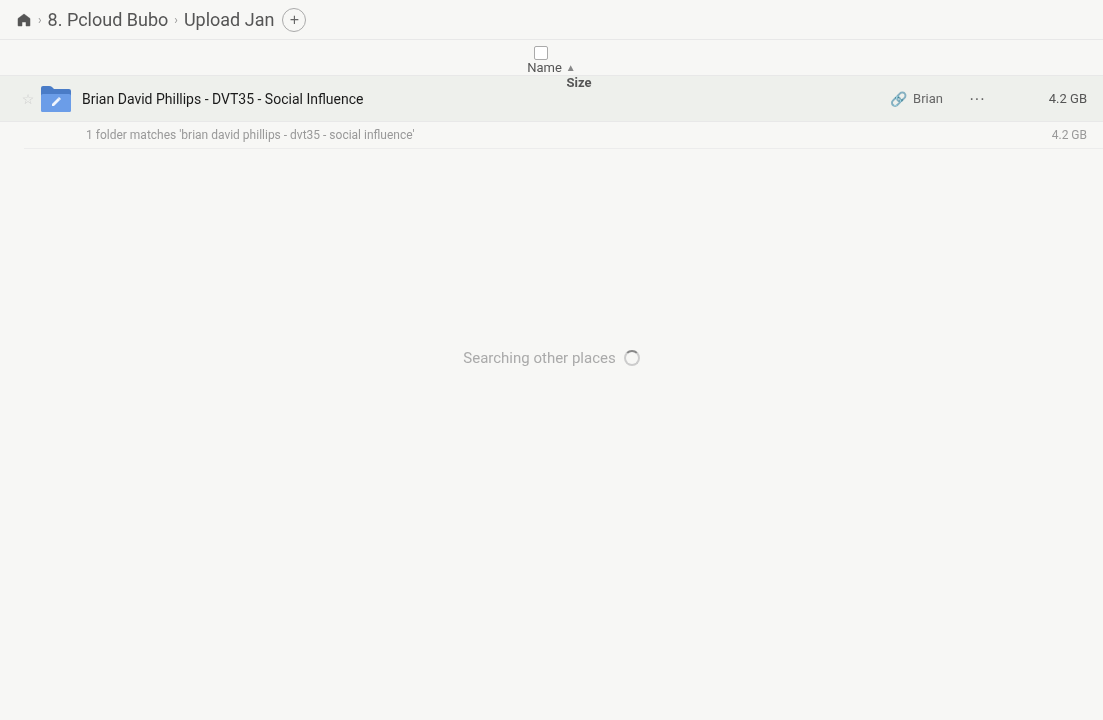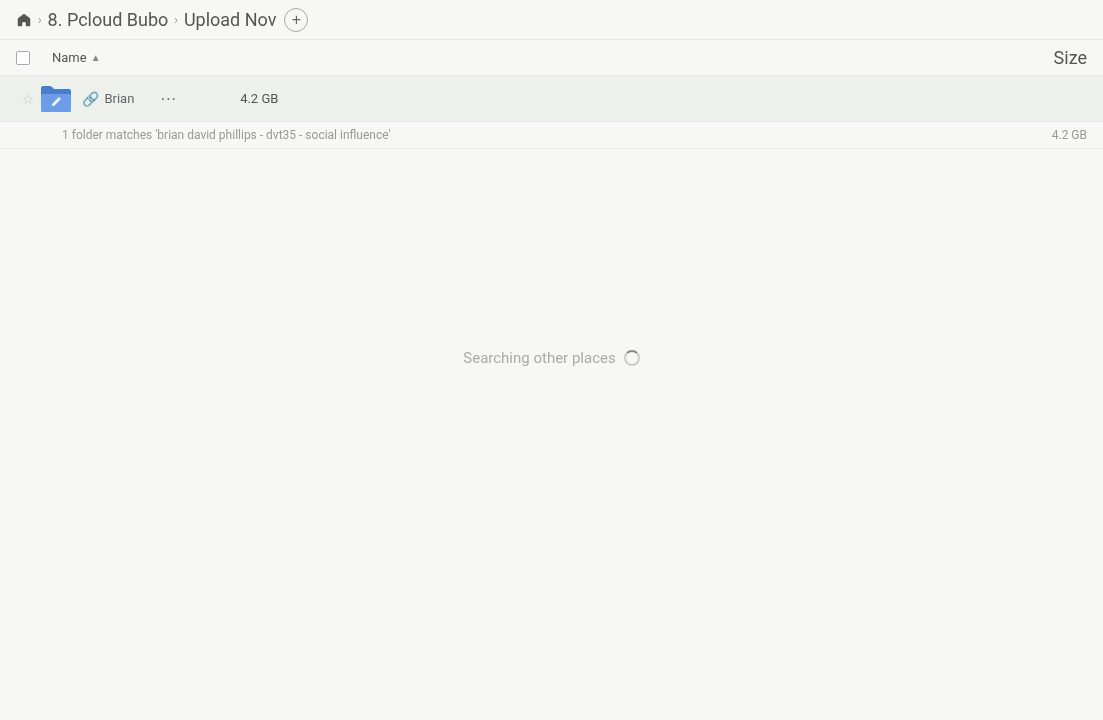--- a/index.html
+++ b/index.html
@@ -66,20 +66,21 @@
       margin-left: 4px;
     }
 
     .table-header {
       display: flex;
       align-items: center;
       padding: 6px 16px;
       border-bottom: 1px solid #e8e8e8;
       background: #f7f7f5;
       height: 36px;
+      flex-direction: column;
     }
 
     .checkbox-col {
       width: 36px;
       display: flex;
       align-items: center;
     }
 
     .checkbox {
       width: 14px;
@@ -102,21 +103,22 @@
 
     .sort-arrow {
       font-size: 10px;
       color: #888;
     }
 
     .size-col {
       width: 80px;
       text-align: right;
       color: #555;
-      font-size: 18px;
+      font-size: 13px;
+      font-weight: bold;
     }
 
     .file-row {
       display: flex;
       align-items: center;
       padding: 6px 16px;
       background: #eef0ec;
       border-bottom: 1px solid #e8e8e8;
       height: 46px;
       cursor: pointer;
@@ -187,20 +189,21 @@
 
     .match-text {
       padding: 6px 16px 6px 62px;
       color: #999;
       font-size: 12px;
       border-bottom: 1px solid #ececec;
       background: #f7f7f5;
       display: flex;
       align-items: center;
       justify-content: space-between;
+      margin-left: 24px;
     }
 
     .match-size {
       color: #999;
       font-size: 12px;
     }
 
     .searching-section {
       display: flex;
       align-items: center;
@@ -234,21 +237,21 @@
         <path d="M2 6.5L8 2L14 6.5V13.5C14 13.8 13.8 14 13.5 14H10V10H6V14H2.5C2.2 14 2 13.8 2 13.5V6.5Z" fill="#555" stroke="#555" stroke-width="0.5"></path>
       </svg>
     </span>
   </div>
   <span class="breadcrumb-separator">›</span>
   <div class="breadcrumb-item">
     <span>8. Pcloud Bubo</span>
   </div>
   <span class="breadcrumb-separator">›</span>
   <div class="breadcrumb-item">
-    <span>Upload Nov</span>
+    <span>Upload Jan</span>
   </div>
   <button class="breadcrumb-add-btn">
     <span>+</span>
   </button>
 </div>
 
 <div class="table-header">
   <div class="checkbox-col">
     <div class="checkbox"></div>
   </div>
@@ -273,20 +276,23 @@
       <path d="M1 6 L1 10 L31 10 L31 6 Q31 4 29 4 L14 4 L12 2 Q11 1 9 1 L3 1 Q1 1 1 3 Z" fill="#4a7cc7"></path>
 
       <rect x="1" y="9" width="30" height="18" rx="2" fill="#6b9de8"></rect>
 
       <g transform="translate(10, 11)">
         <path d="M8 2L10 4L4 10L2 10L2 8Z" fill="white" opacity="0.9"></path>
         <path d="M9 1L11 3L10 4L8 2Z" fill="white" opacity="0.9"></path>
       </g>
     </svg>
   </div>
+  <div class="file-name">
+    <span>Brian David Phillips - DVT35 - Social Influence</span>
+  </div>
   <div class="shared-badge">
     <span class="link-icon">🔗</span>
     <span>Brian</span>
   </div>
   <button class="more-btn">
     <span>···</span>
   </button>
   <div class="file-size">
     <span>4.2 GB</span>
   </div>

